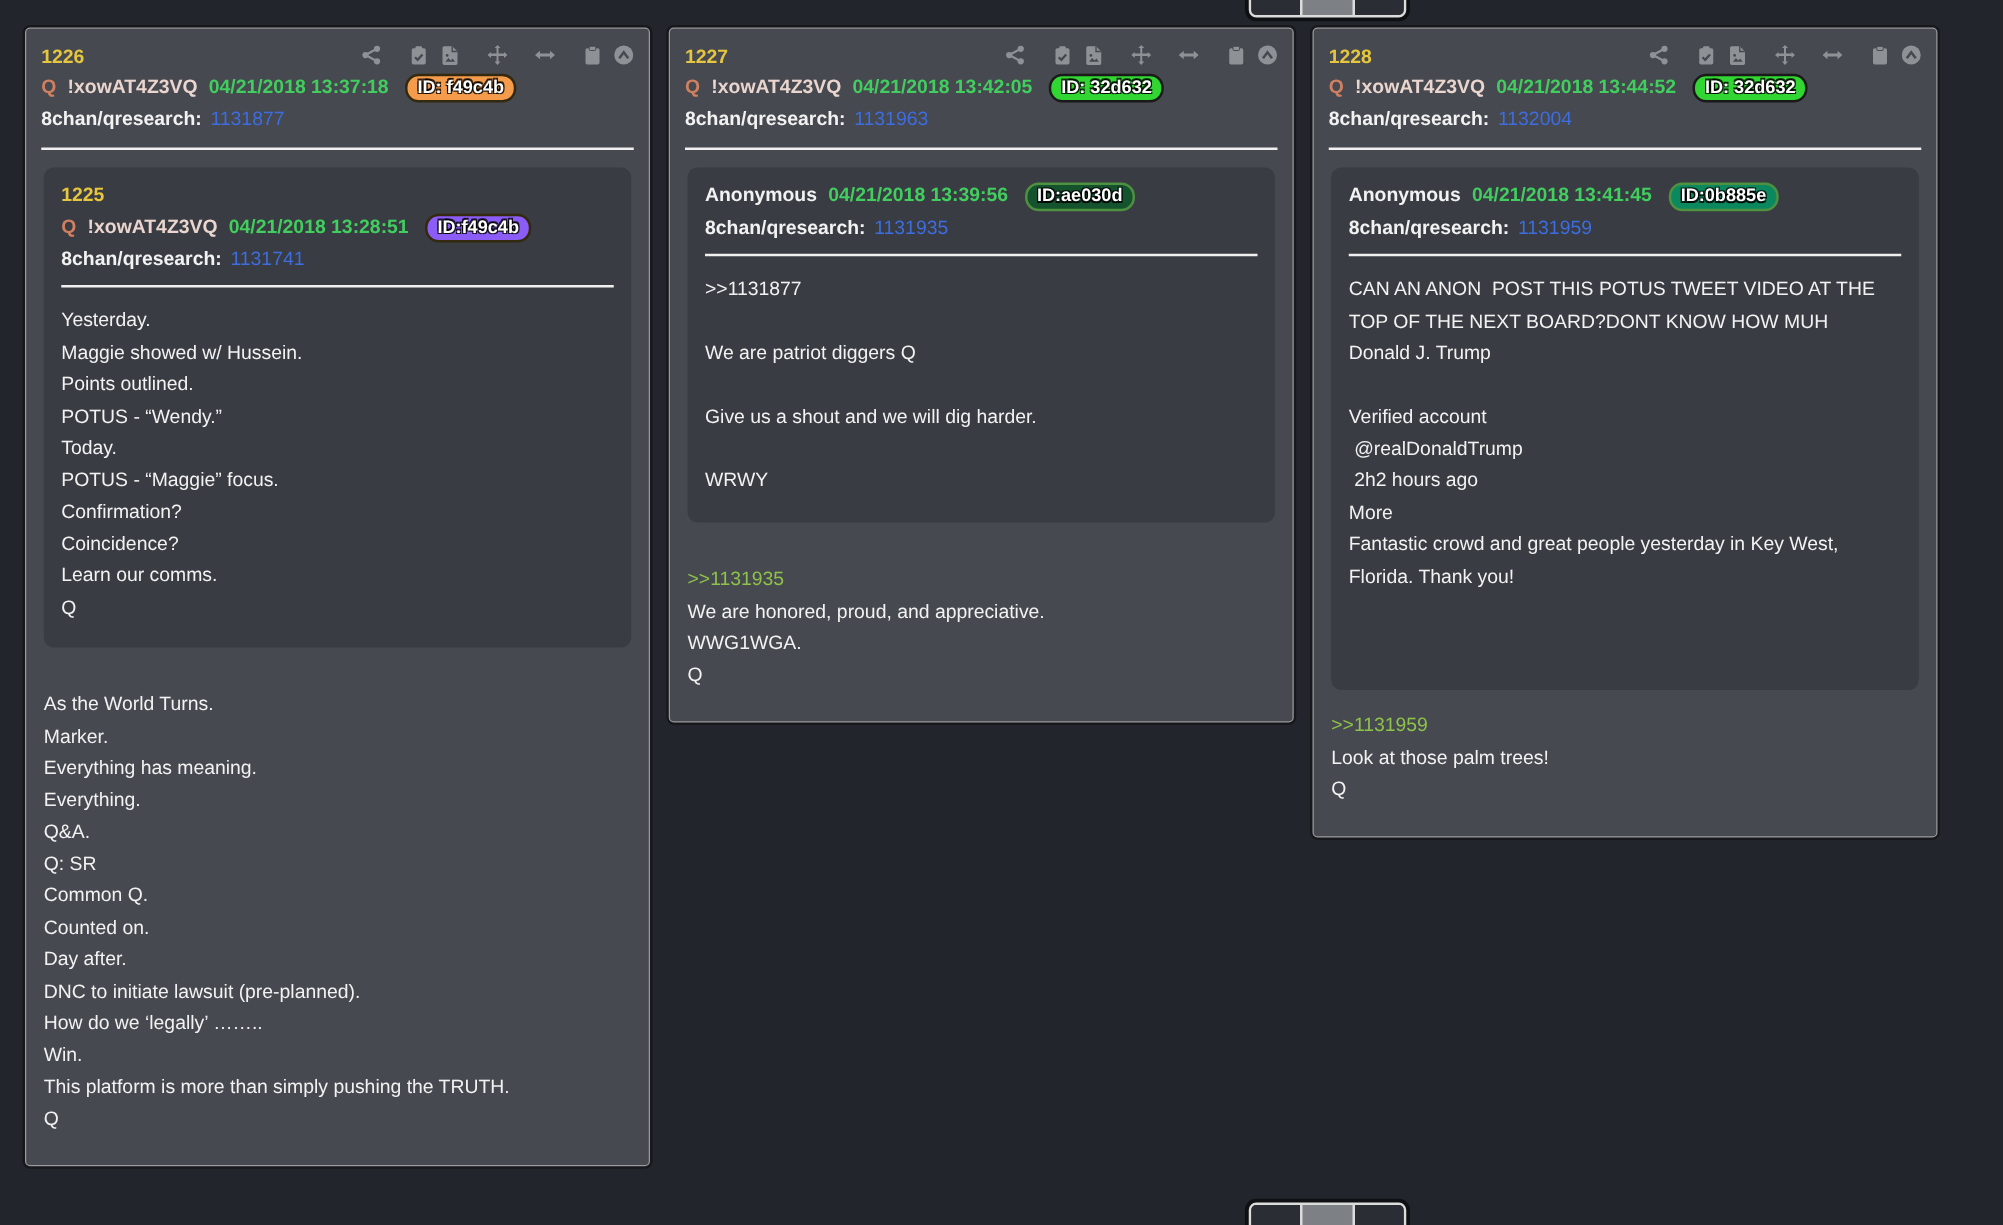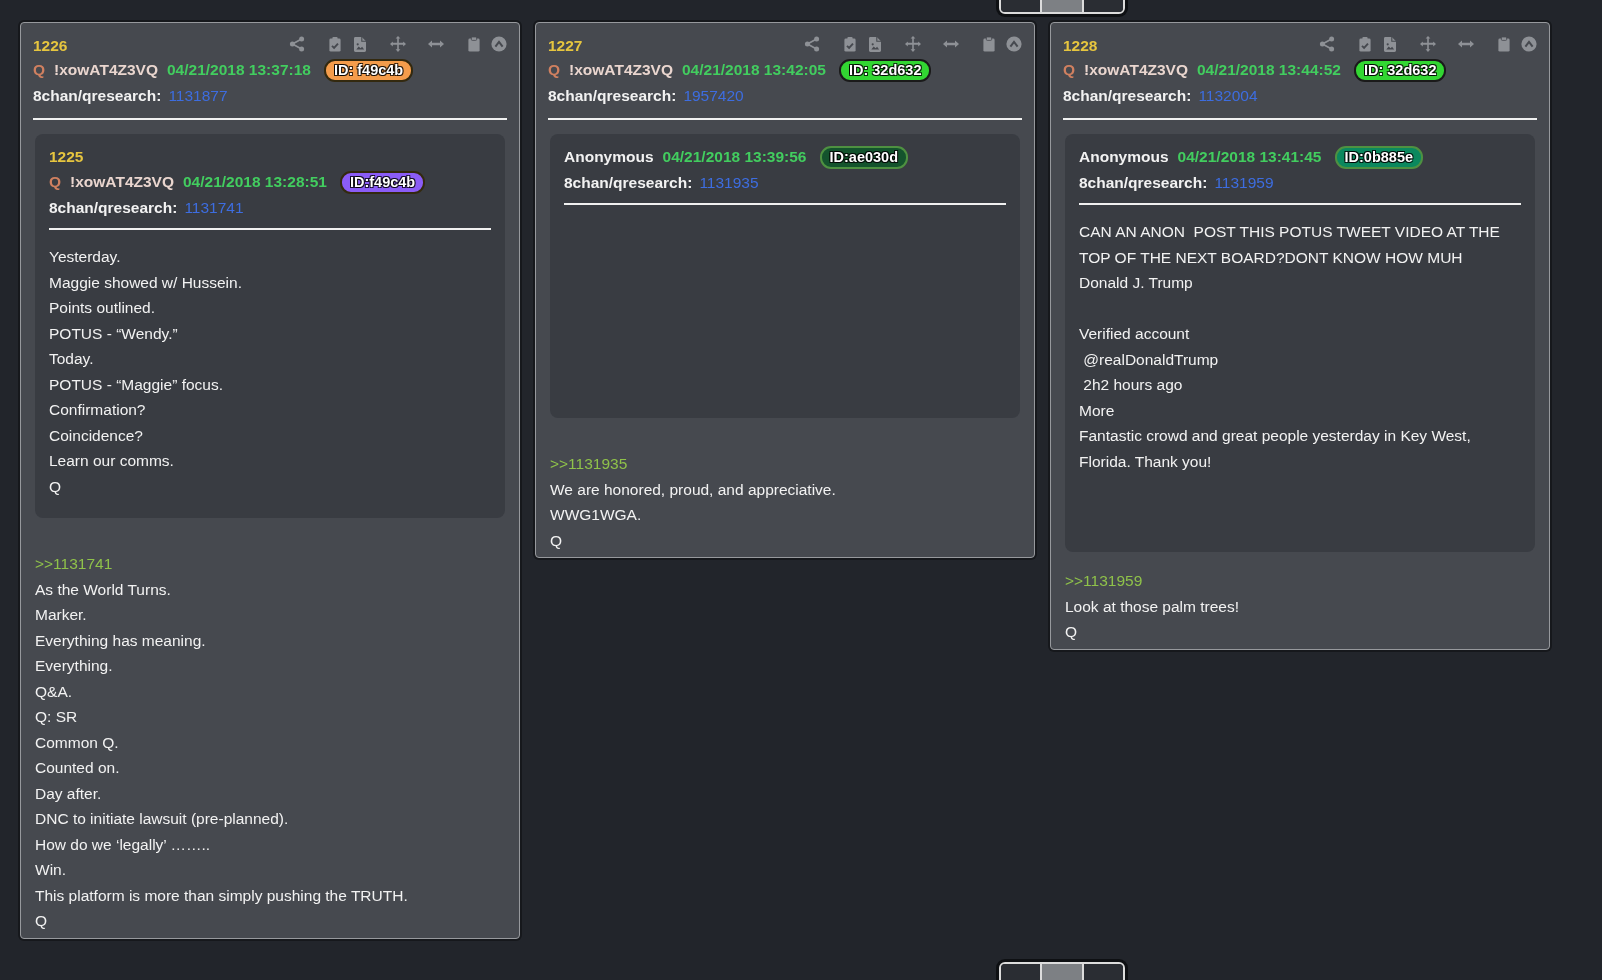--- a/index.html
+++ b/index.html
@@ -11,21 +11,21 @@
   html,body{width:1602px;height:980px;overflow:hidden}
   body{
     position:relative;background:var(--page-bg);
     font-family:"Liberation Sans","DejaVu Sans",sans-serif;
     font-size:15.5px;line-height:25.5px;color:var(--text);
   }
   .cards{display:flex;align-items:flex-start;gap:15px;padding:22px 0 0 20px}
   .card{
     width:500px;background:var(--card-bg);
     border:1px solid var(--card-border);border-radius:4px;
-    padding:10px 12px 4px 12px;box-shadow:0 0 0 2px rgba(0,0,0,.35);
+    padding:10px 12px 24px 12px;box-shadow:0 0 0 2px rgba(0,0,0,.35);
   }
   .card1{min-height:908px}.card2{min-height:528px}.card3{min-height:604px}
   .card-top{display:flex;justify-content:space-between;align-items:flex-start;height:24px}
   .post-number{color:var(--gold);font-weight:bold}
   .icon-row{display:flex;align-items:center;gap:9px;padding-top:3px}
   .icon-row .icon{display:inline-flex;cursor:pointer}
   .icon svg{width:16px;height:16px;fill:var(--icon)}
   .icon.gap-wide{margin-left:13px}
   .name-row{display:flex;align-items:center;gap:9px;height:26px;font-weight:bold}
   .author{color:var(--author-q)}
@@ -157,21 +157,20 @@
 POTUS - “Wendy.”
 Today.
 POTUS - “Maggie” focus.
 Confirmation?
 Coincidence?
 Learn our comms.
 Q</div>
     </section>
 
     <div class="post-body">
-      <a class="ref">&gt;&gt;1131741</a>
       <div class="body-text">As the World Turns.
 Marker.
 Everything has meaning.
 Everything.
 Q&amp;A.
 Q: SR
 Common Q.
 Counted on.
 Day after.
 DNC to initiate lawsuit (pre-planned).
@@ -234,35 +233,42 @@
       </div>
     </div>
     <div class="name-row">
       <span class="author">Q</span>
       <span class="trip">!xowAT4Z3VQ</span>
       <span class="datetime">04/21/2018 13:42:05</span>
       <span class="id-badge" style="background-color: rgb(50, 214, 50); border-color: rgb(26, 26, 26);">ID: 32d632</span>
     </div>
     <div class="board-row">
       <span class="board-label">8chan/qresearch:</span>
-      <a class="board-link">1957420</a>
+      <a class="board-link">1131963</a>
     </div>
     <hr class="rule">
 
     <section class="quote quote2">
       <div class="name-row">
         <span class="author anon">Anonymous</span>
         <span class="datetime">04/21/2018 13:39:56</span>
         <span class="id-badge" style="background-color: #14532d; border-color: rgb(78, 145, 65);">ID:ae030d</span>
       </div>
       <div class="board-row">
         <span class="board-label">8chan/qresearch:</span>
         <a class="board-link">1131935</a>
       </div>
       <hr class="rule">
+      <div class="q-text">&gt;&gt;1131877
+
+We are patriot diggers Q
+
+Give us a shout and we will dig harder.
+
+WRWY</div>
     </section>
 
     <div class="post-body">
       <a class="ref">&gt;&gt;1131935</a>
       <div class="body-text">We are honored, proud, and appreciative.
 WWG1WGA.
 Q</div>
     </div>
   </article>
 

